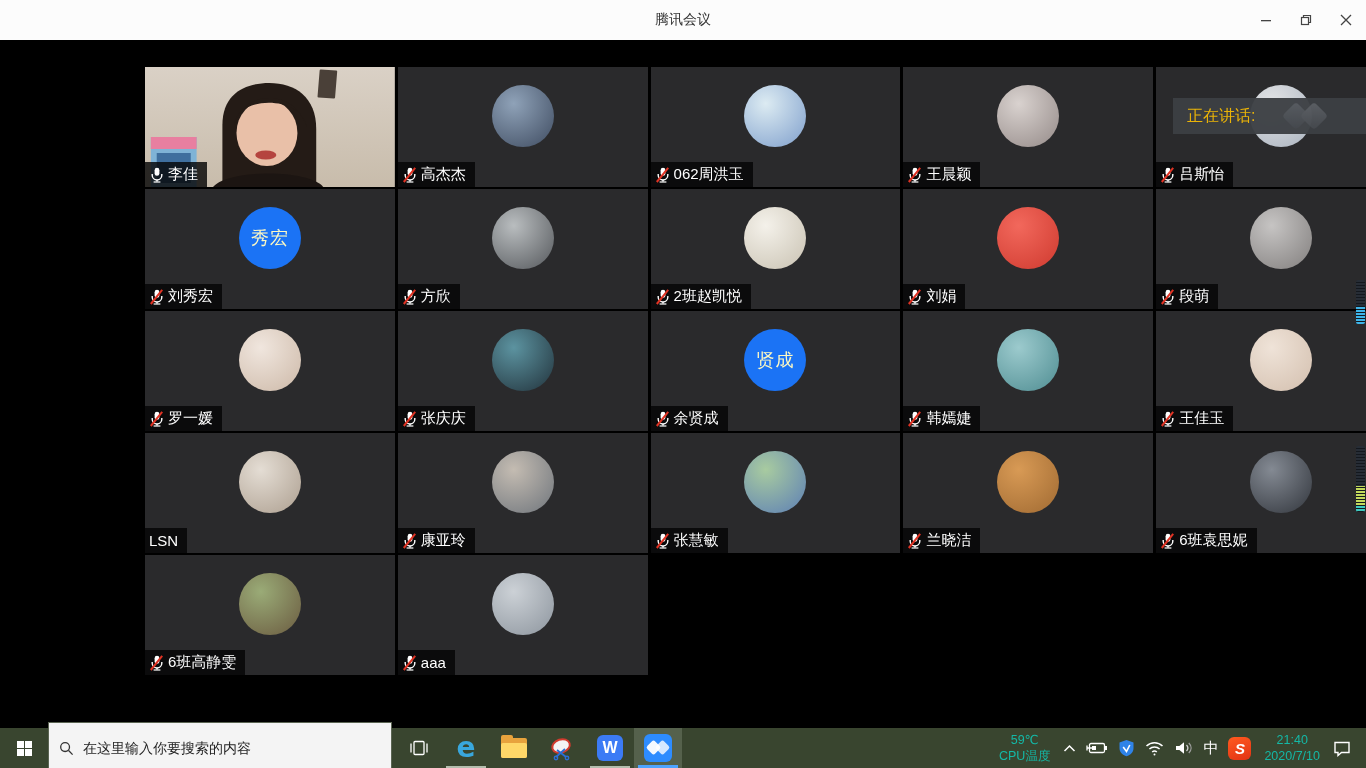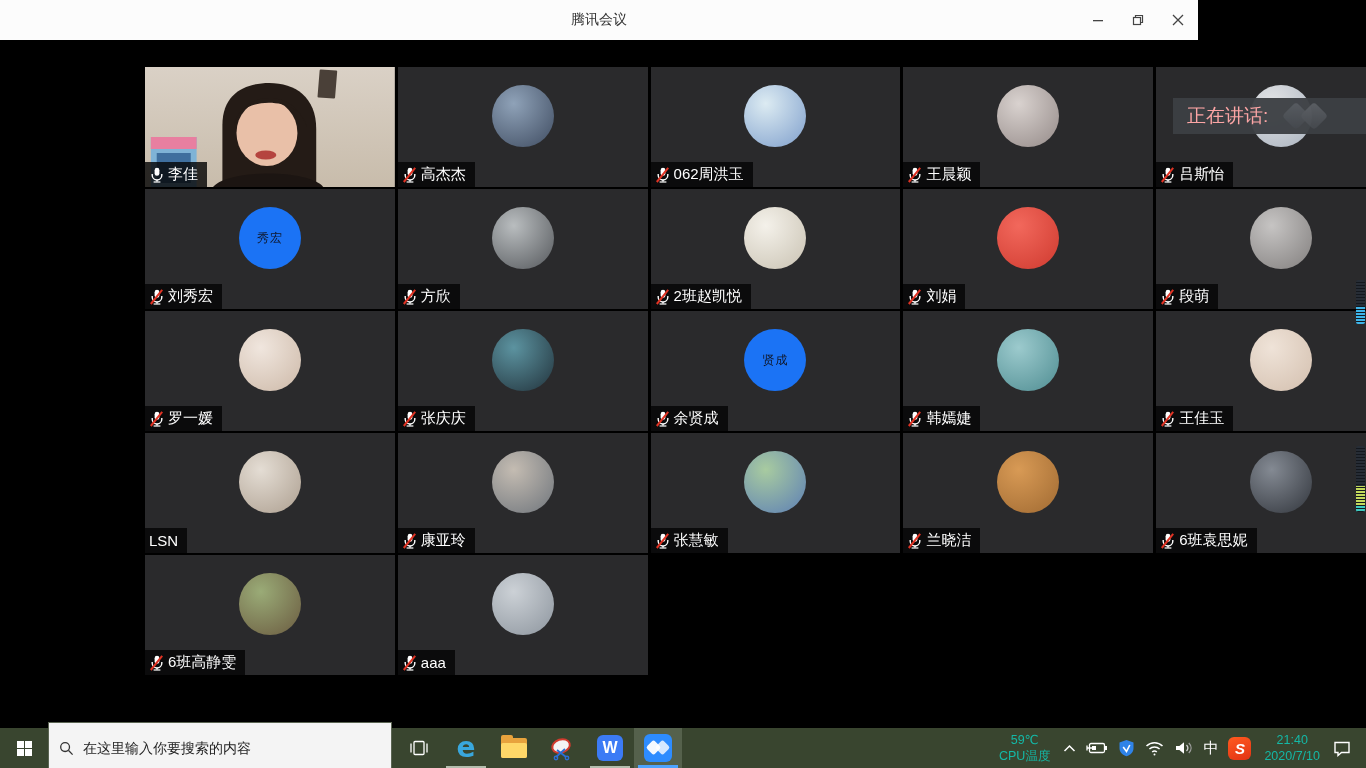--- a/index.html
+++ b/index.html
@@ -1,52 +1,52 @@
 <!DOCTYPE html>
 <html><head>
 <meta charset="utf-8">
 <style>
   * { margin:0; padding:0; box-sizing:border-box; }
   html,body { width:1366px; height:768px; overflow:hidden; background:#000;
     font-family:"Liberation Sans","DejaVu Sans",sans-serif; }
 
   
-  .titlebar { position:absolute; left:0; top:0; width:1198px; height:40px; background:#fcfcfc;
+  .titlebar { position:absolute; left:0; top:0; width:1366px; height:40px; background:#fcfcfc;
     display:flex; align-items:center; justify-content:center; }
   .titlebar .title { font-size:14px; color:#333; }
   .win-controls { position:absolute; right:0; top:0; height:40px; display:flex; }
   .win-btn { width:40px; height:40px; display:flex; align-items:center; justify-content:center; color:#444; }
   .win-btn svg { display:block; }
 
   
   .stage { position:absolute; left:0; top:40px; width:1366px; height:688px; background:#000; }
 
   .grid { position:absolute; left:145px; top:27px; width:1261px;
     display:grid; grid-template-columns:repeat(5,1fr); gap:2px 3px; }
   .tile { position:relative; height:120px; background:#2a2a2c; overflow:hidden; }
 
   .avatar { position:absolute; left:50%; top:18px; transform:translateX(-50%);
     width:62px; height:62px; border-radius:50%; display:flex; align-items:center; justify-content:center; }
-  .avatar .initials { color:#0f172a; font-size:12px; letter-spacing:1px; }
+  .avatar .initials { color:#fef9c3; font-size:18px; letter-spacing:1px; }
 
   .video-photo { position:absolute; inset:0; }
   .video-photo svg { width:100%; height:100%; display:block; }
 
   .label-row { position:absolute; left:0; bottom:0; display:flex; align-items:stretch; }
   .host-badge { width:25px; height:25px; background:#ef7c2e; display:flex; align-items:center; justify-content:center; }
   .host-badge svg { width:16px; height:16px; }
   .name-label { display:flex; align-items:center; gap:3px; background:rgba(5,5,5,0.82);
     height:25px; padding:0 9px 0 4px; color:#fff; font-size:15px; white-space:nowrap; }
   .mic { width:16px; height:16px; display:inline-flex; }
   .mic svg { width:16px; height:16px; }
 
   
   .speaking { position:absolute; right:0; top:58px; width:193px; height:36px;
     background:rgba(60,63,68,0.96); display:flex; align-items:center; padding-left:14px; }
-  .speaking .sp-label { color:#fca5a5; font-size:19px; }
+  .speaking .sp-label { color:#eab308; font-size:16px; }
   .sp-logo { position:absolute; right:26px; top:5px; width:58px; height:26px; opacity:.55; }
   .sp-diamond { position:absolute; width:20px; height:20px; border-radius:4px; transform:rotate(45deg);
     background:linear-gradient(135deg,#6a6f75,#45494f); }
   .sp-d1 { left:4px; top:3px; }
   .sp-d2 { left:22px; top:3px; background:linear-gradient(135deg,#75797f,#4b4f55); }
 
   
   .meter { position:absolute; right:1px; width:9px; background:#272d36; border-radius:2px; overflow:hidden; }
   .meter-stripes { position:absolute; inset:0;
     background:repeating-linear-gradient(to bottom, transparent 0 2px, #14181e 2px 3px); }

